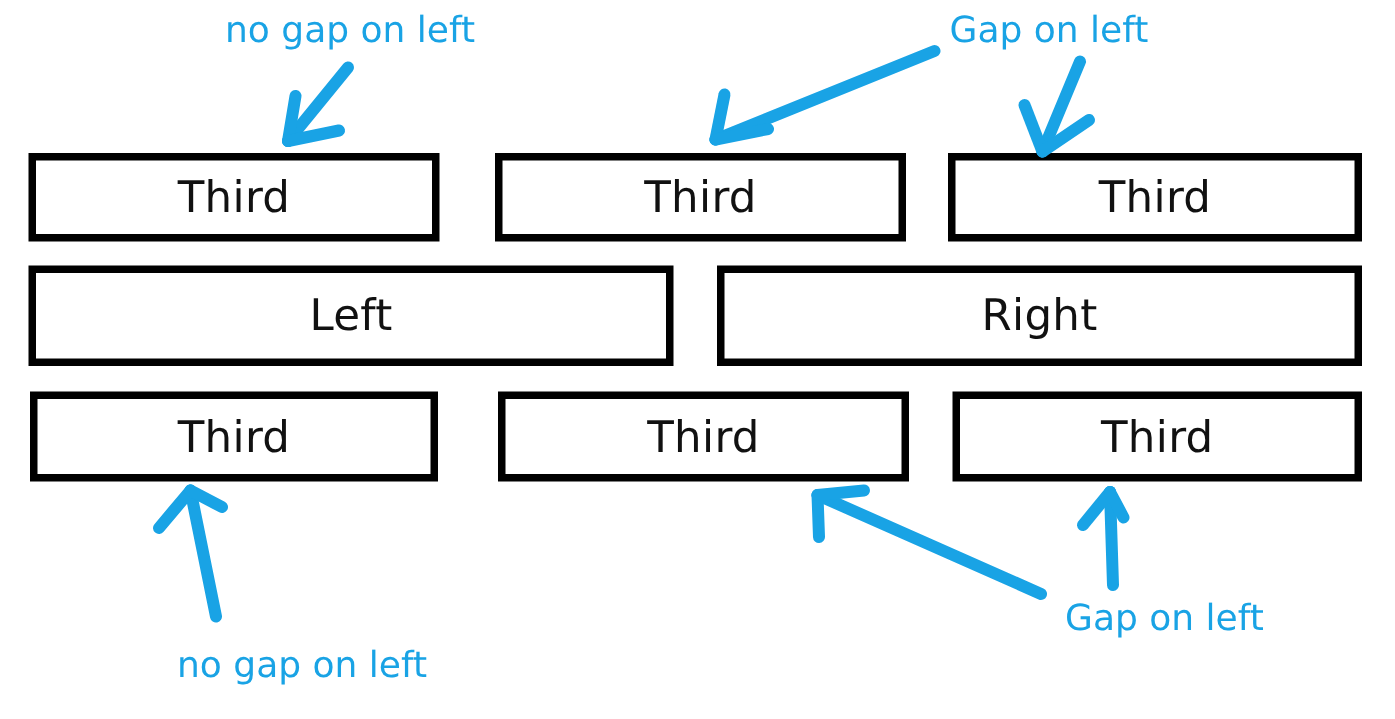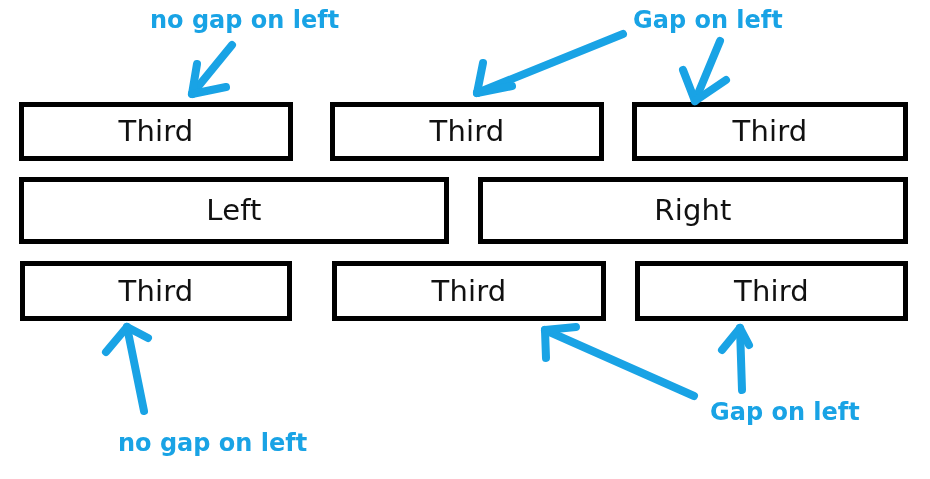--- a/index.html
+++ b/index.html
@@ -56,21 +56,20 @@
   .r3.c3 { left: 635px; width: 273px; }
 
   
   .annotation {
     position: absolute;
     font-family: "DejaVu Sans", sans-serif;
     font-size: 24px;
     color: #19A3E5;
     white-space: nowrap;
     line-height: 1;
-    font-weight: bold;
   }
   #ann-top-left     { left: 150px; top: 8px; }
   #ann-top-right    { left: 633px; top: 8px; }
   #ann-bottom-left  { left: 118px; top: 431px; }
   #ann-bottom-right { left: 710px; top: 400px; }
 
   .arrow-layer {
     position: absolute;
     left: 0; top: 0;
     width: 930px;

